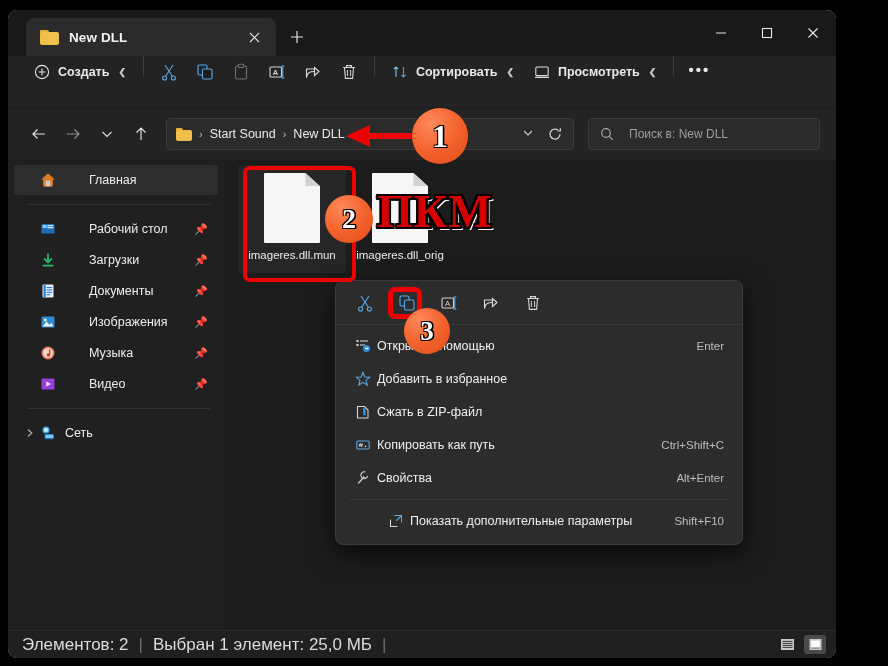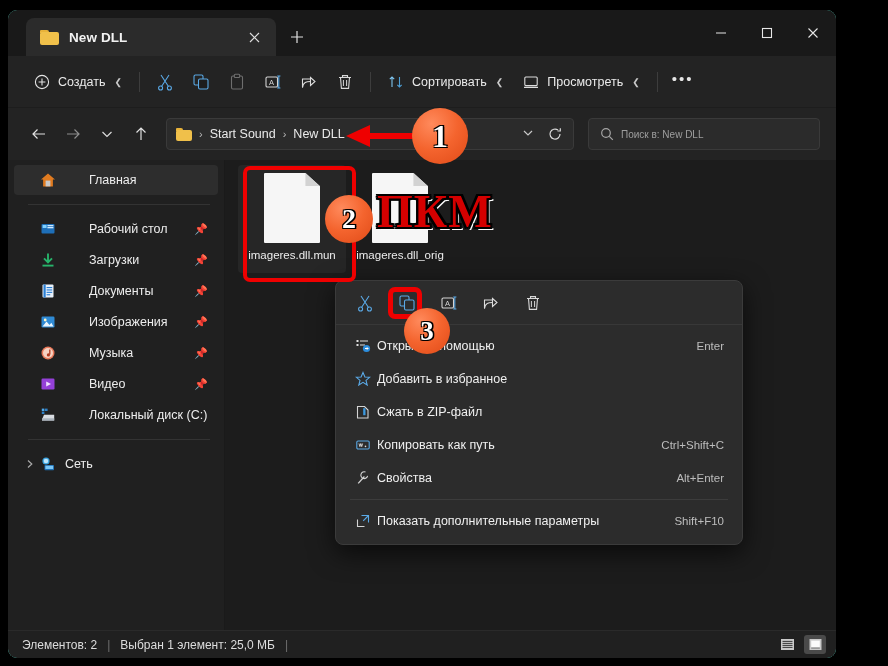--- a/index.html
+++ b/index.html
@@ -75,23 +75,24 @@
     width:46px; height:46px; display:flex; align-items:center; justify-content:center;
     color:#e6e6e6;
   }
   .winbtn svg { display:block; }
 
   
   .toolbar {
     position:relative;
     height: 52px;
     background:#232323;
-    display:flex; align-items:center;
+    display:flex; 
     padding-left: 16px;
     border-bottom: 1px solid #1d1d1d;
+    font-weight: bold;
   }
   .tb-btn {
     height: 32px;
     display:flex; align-items:center; gap:8px;
     padding: 0 10px;
     border-radius: 5px;
     color:#eaeaea; font-size:12.5px;
     white-space: nowrap;
   }
   .tb-icon-btn {
@@ -142,21 +143,21 @@
   .addr-refresh { color:#d8d8d8; padding:0 5px; display:flex; align-items:center;}
   .searchbox {
     width: 232px; height:32px;
     margin-left: 10px;
     background:#2b2b2b;
     border:1px solid #3a3a3a;
     border-radius:4px;
     display:flex; align-items:center;
     padding-left: 11px;
   }
-  .search-ph { color:#9e9e9e; font-size:10px; margin-left:7px; }
+  .search-ph { color:#9e9e9e; font-size:12px; margin-left:15px; }
 
   
   .body {
     position:relative;
     display:flex;
     height: 470px;
     background:#1c1c1c;
   }
   .sidebar {
     width: 217px;
@@ -251,30 +252,30 @@
     padding: 0 14px 0 15px;
     color:#f0f0f0; font-size:12.5px;
     margin: 1px 4px;
     border-radius:4px;
   }
   .ctx-item .cico { width:22px; flex:none; display:flex; align-items:center; }
   .ctx-item .clabel { flex:1; white-space:nowrap; }
   .ctx-item .ckey { color:#bdbdbd; font-size:11.5px; }
   .ctx-sep { height:1px; background:#3c3c3c; margin: 5px 14px; }
   .ctx-pad-top { padding-top:4px; }
-  .ctx-pad-bot { padding-bottom:6px; }
+  .ctx-pad-bot { padding-bottom:6px;padding-left:33px; }
 
   
   .statusbar {
     height: 28px;
     background:#202020;
     border-top:1px solid #2a2a2a;
     display:flex; align-items:center;
     padding: 0 10px 0 14px;
-    color:#dcdcdc; font-size:12px;
+    color:#dcdcdc; font-size:17px;
   }
   .st-sep { color:#6e6e6e; margin: 0 10px; }
   .st-spacer { flex:1; }
   .viewbtn {
     width:22px;height:19px;
     display:flex;align-items:center;justify-content:center;
     border-radius:3px;
     margin-left:6px;
   }
   .viewbtn.active { background:#4a4a4a; }
@@ -562,32 +563,20 @@
           <span class="ico">
             <svg width="16" height="16" viewBox="0 0 16 16">
                 <rect x="1.5" y="2.5" width="13" height="11" rx="1.2" fill="#9440d8"></rect>
                 <path d="M6.2 5.4 L11 8 L6.2 10.6 Z" fill="#f0e2ff"></path>
               </svg>
           </span>
           <span class="lbl">Видео</span>
           <span class="pin">📌</span>
         </div>
 
-        <div class="nav-item nav-indent">
-          <span class="ico">
-            <svg width="16" height="16" viewBox="0 0 16 16">
-                <rect x="1.8" y="1.6" width="2.6" height="2.4" fill="#4fa8ea"></rect>
-                <rect x="5" y="1.6" width="2.6" height="2.4" fill="#2f7fc4"></rect>
-                <rect x="1.8" y="4.6" width="2.6" height="2.4" fill="#2f7fc4"></rect>
-                <path d="M2 12.5 L4 7.8 L14.2 7.8 L14.2 13.6 L2 13.6 Z" fill="#d9dde2"></path>
-                <rect x="2" y="11.3" width="12.2" height="2.3" fill="#aab2bb"></rect>
-              </svg>
-          </span>
-          <span class="lbl">Локальный диск (C:)</span>
-        </div>
 
         <div class="nav-sep"></div>
 
 
         <div class="nav-item">
           <span class="expander">
             <svg width="10" height="10" viewBox="0 0 10 10">
                 <path d="M3 1.5 L6.8 5 L3 8.5" stroke="#a9a9a9" stroke-width="1.2" fill="none"></path>
               </svg>
           </span>

